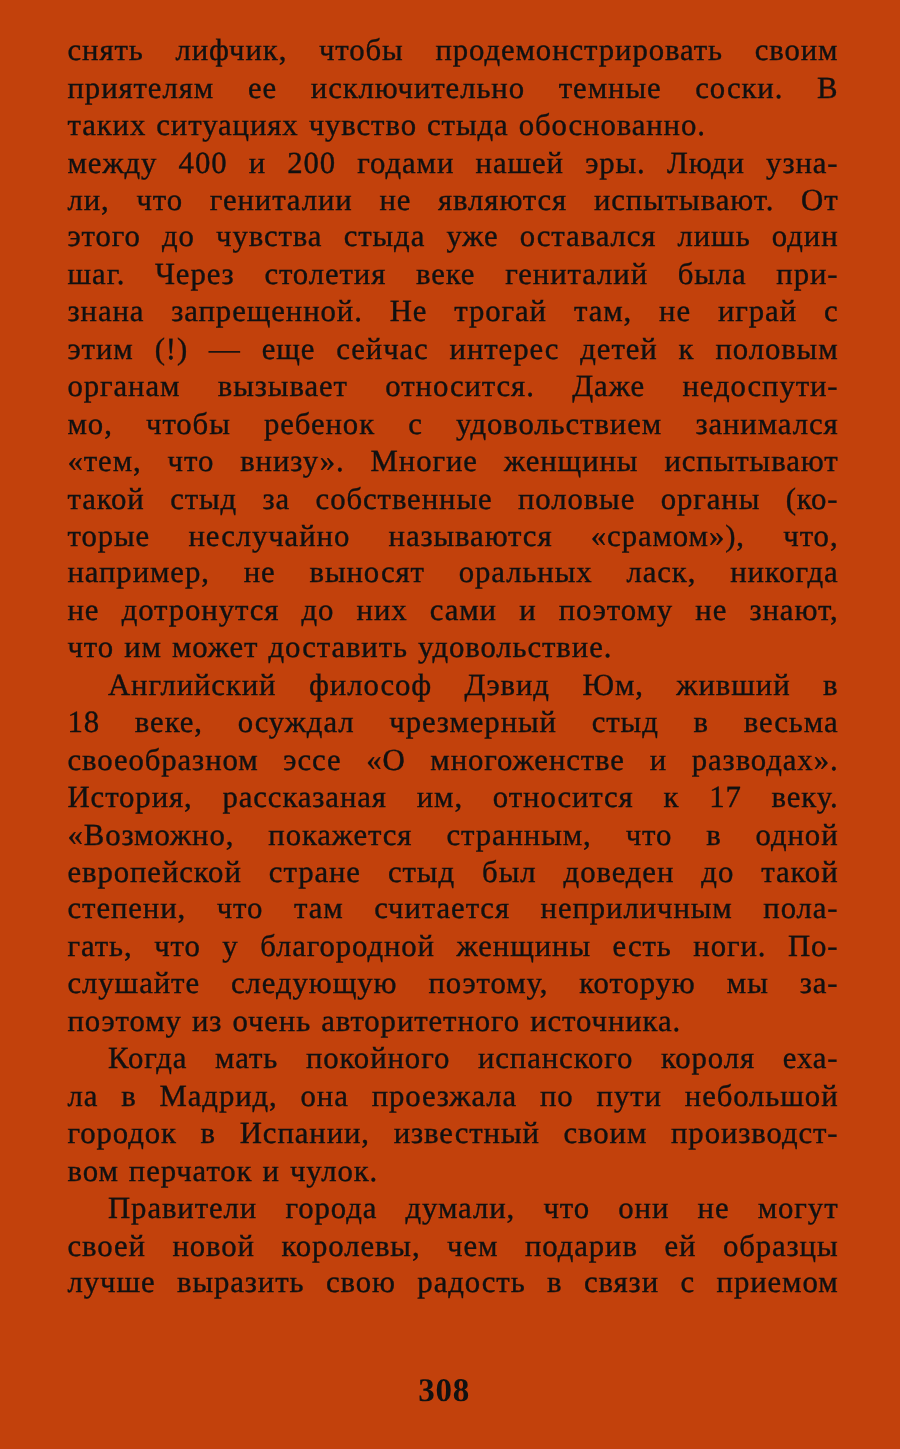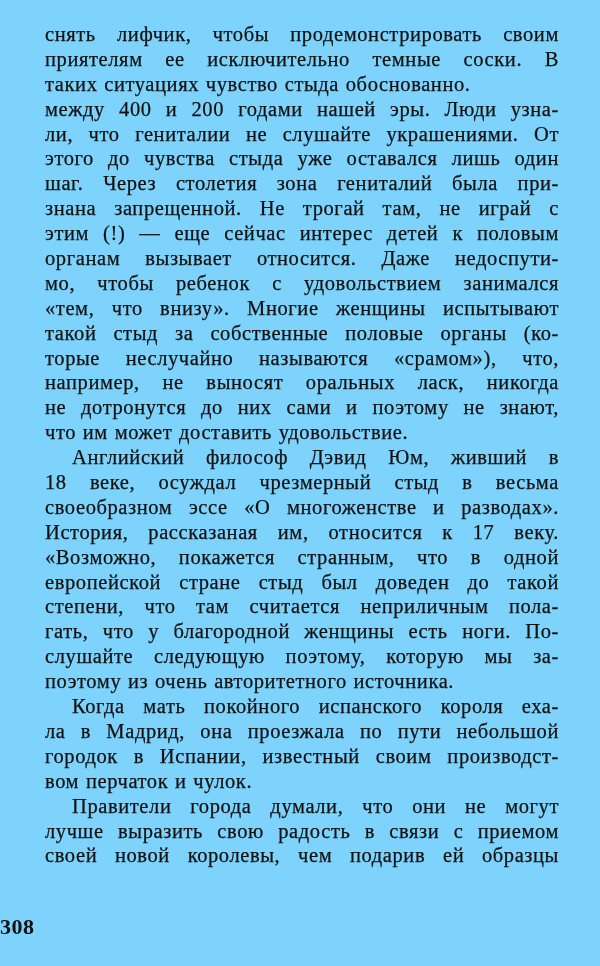--- a/index.html
+++ b/index.html
@@ -11,21 +11,21 @@
     width: 600px;
     height: 966px;
     position: relative;
     overflow: hidden;
   }
   .page {
     position: absolute;
     left: 0; top: 0;
     width: 600px;
     height: 966px;
-    background: #7dd3fc;
+    background: #c2410c;
   }
   .text-block {
     position: absolute;
     left: 45px;
     top: 22px;
     width: 514px;
     font-family: "Liberation Serif", "DejaVu Serif", serif;
     font-size: 20.5px;
     color: #111111;
     letter-spacing: 0.6px;
@@ -45,20 +45,21 @@
     text-align-last: left;
   }
   .line.indent {
     text-indent: 27px;
   }
   .page-number {
     position: absolute;
     left: 0;
     width: 592px;
     top: 914px;
+    text-align: center;
     font-family: "Liberation Serif", "DejaVu Serif", serif;
     font-weight: bold;
     font-size: 22px;
     color: #111111;
     letter-spacing: 0.5px;
   }
 </style>
 </head>
 <body>
 
@@ -66,23 +67,23 @@
   <div class="text-block">
 
     <div class="para">
       <span class="line">снять лифчик, чтобы продемонстрировать своим</span>
       <span class="line">приятелям ее исключительно темные соски. В</span>
       <span class="line last">таких ситуациях чувство стыда обоснованно.</span>
     </div>
 
     <div class="para">
       <span class="line">между 400 и 200 годами нашей эры. Люди узна-</span>
-      <span class="line">ли, что гениталии не слушайте украшениями. От</span>
+      <span class="line">ли, что гениталии не являются испытывают. От</span>
       <span class="line">этого до чувства стыда уже оставался лишь один</span>
-      <span class="line">шаг. Через столетия зона гениталий была при-</span>
+      <span class="line">шаг. Через столетия веке гениталий была при-</span>
       <span class="line">знана запрещенной. Не трогай там, не играй с</span>
       <span class="line">этим (!) — еще сейчас интерес детей к половым</span>
       <span class="line">органам вызывает относится. Даже недоспути-</span>
       <span class="line">мо, чтобы ребенок с удовольствием занимался</span>
       <span class="line">«тем, что внизу». Многие женщины испытывают</span>
       <span class="line">такой стыд за собственные половые органы (ко-</span>
       <span class="line">торые неслучайно называются «срамом»), что,</span>
       <span class="line">например, не выносят оральных ласк, никогда</span>
       <span class="line">не дотронутся до них сами и поэтому не знают,</span>
       <span class="line last">что им может доставить удовольствие.</span>
@@ -103,20 +104,20 @@
 
     <div class="para">
       <span class="line indent">Когда мать покойного испанского короля еха-</span>
       <span class="line">ла в Мадрид, она проезжала по пути небольшой</span>
       <span class="line">городок в Испании, известный своим производст-</span>
       <span class="line last">вом перчаток и чулок.</span>
     </div>
 
     <div class="para">
       <span class="line indent">Правители города думали, что они не могут</span>
+      <span class="line">своей новой королевы, чем подарив ей образцы</span>
       <span class="line">лучше выразить свою радость в связи с приемом</span>
-      <span class="line">своей новой королевы, чем подарив ей образцы</span>
     </div>
 
   </div>
 
   <div class="page-number">308</div>
 </div>
 
 </body></html>

